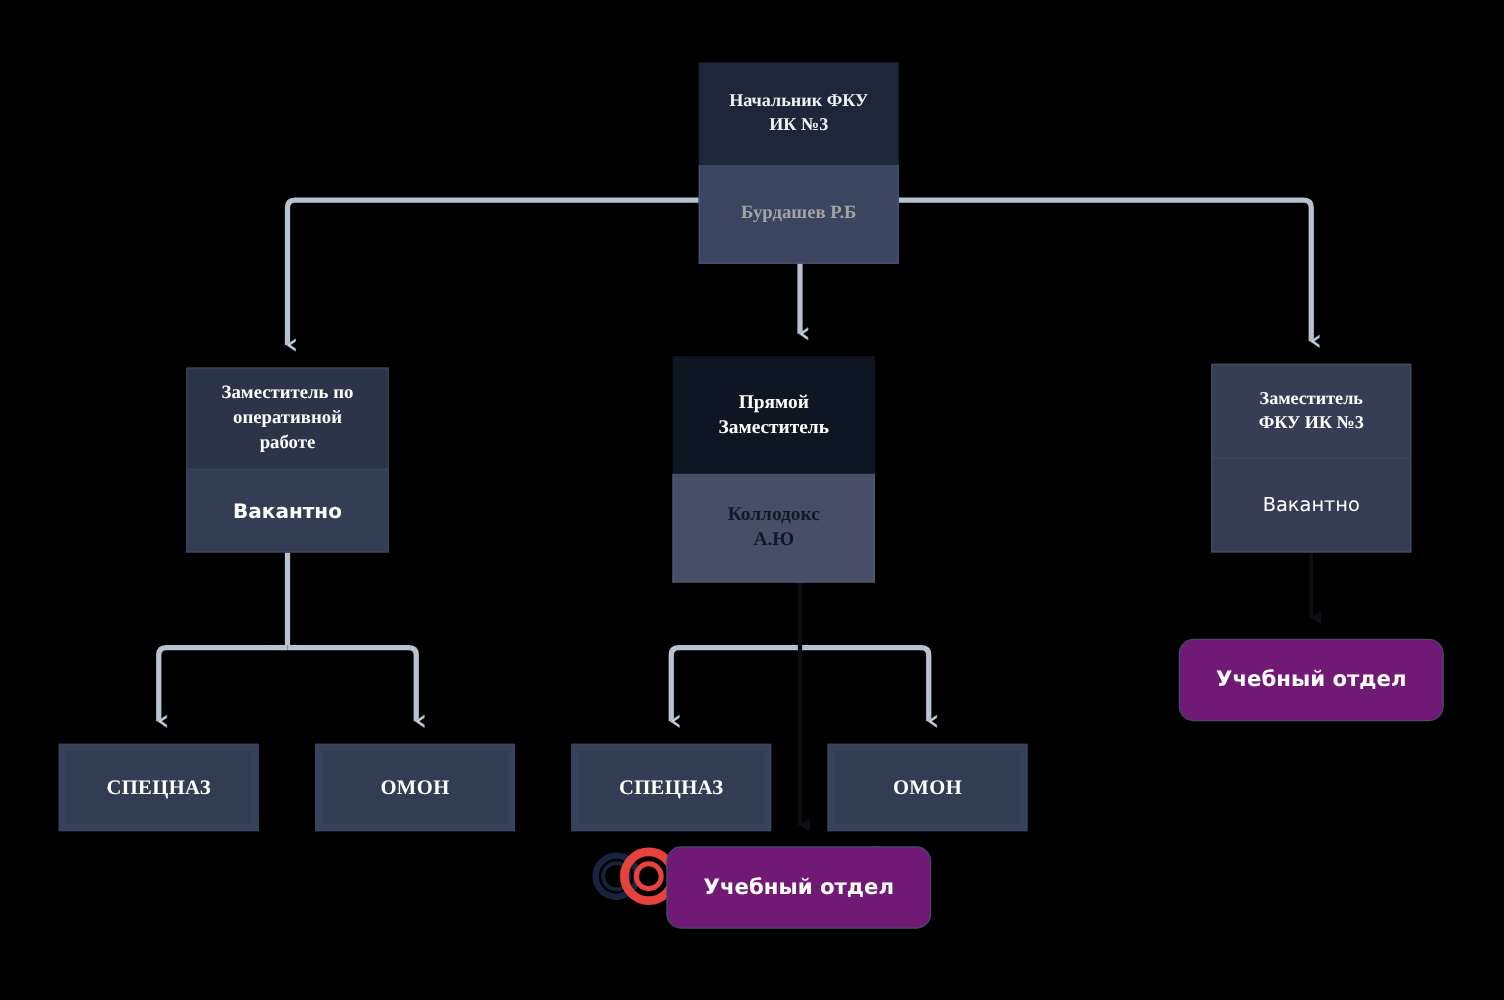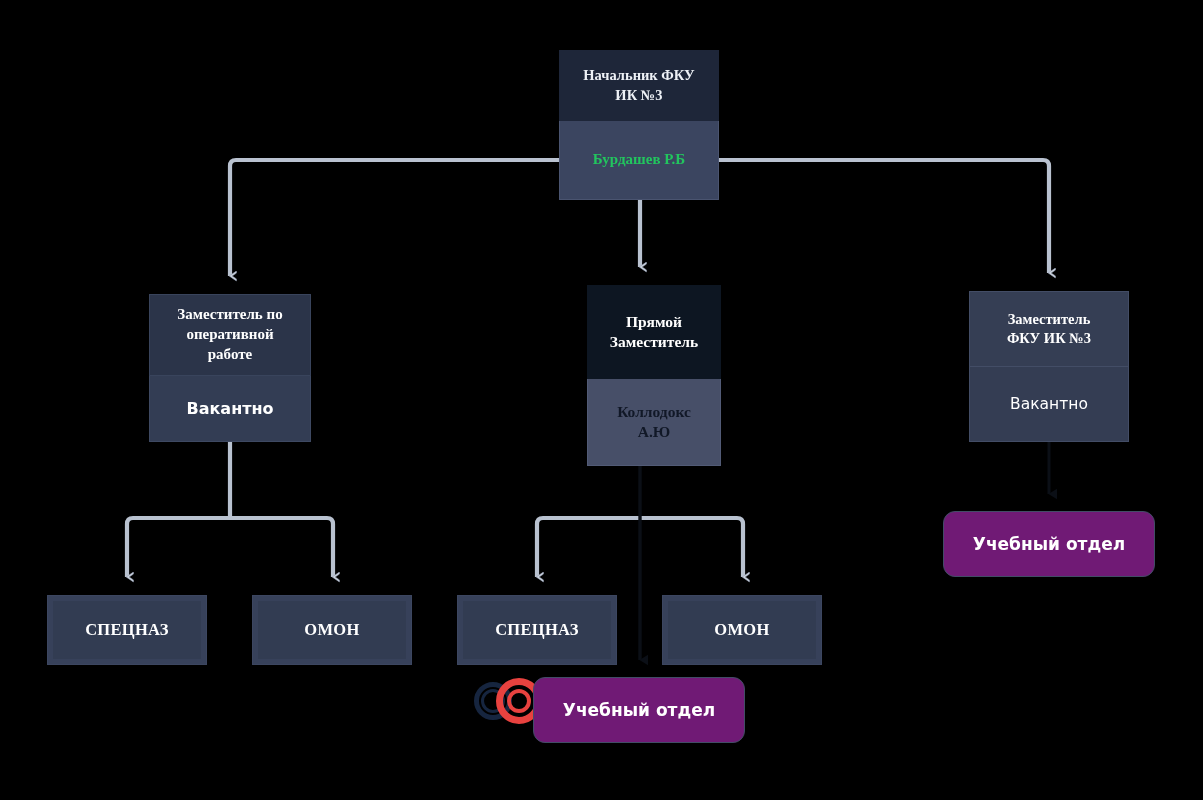--- a/index.html
+++ b/index.html
@@ -80,31 +80,31 @@
     align-items: center;
     justify-content: center;
     text-align: center;
     line-height: 1.32;
     white-space: pre-line;
   }
 
   
   .node-root { left: 559px; top: 50px; width: 160px; height: 150px; }
   .node-root .seg-title {
-    height: 71px;
+    height: 82px;
     background: #1e2639;
     color: #eef1f6;
     font-size: 14.5px;
     font-weight: bold;
     padding: 0 8px;
   }
   .node-root .seg-body {
     height: 79px;
     background: #3b4560;
-    color: #22c55e;
+    color: #a3a3a3;
     font-size: 15px;
     font-weight: bold;
     border: 1px solid #4a5470;
     border-top: none;
   }
 
   
   .node-left { left: 149px; top: 294px; width: 162px; height: 148px; }
   .node-left .seg-title {
     height: 82px;
@@ -120,21 +120,21 @@
     background: #333d54;
     color: #ffffff;
     font-family: "DejaVu Sans", sans-serif;
     font-size: 16px;
     font-weight: bold;
     border: 1px solid #3e4962;
     border-top: none;
   }
 
   
-  .node-center { left: 587px; top: 285px; width: 134px; height: 181px; border-radius: 14px; }
+  .node-center { left: 538px; top: 285px; width: 162px; height: 181px; border-radius: 14px; }
   .node-center .seg-title {
     height: 94px;
     background: #0d1622;
     color: #ffffff;
     font-size: 15.5px;
     font-weight: bold;
     padding: 0 6px;
   }
   .node-center .seg-body {
     height: 87px;

